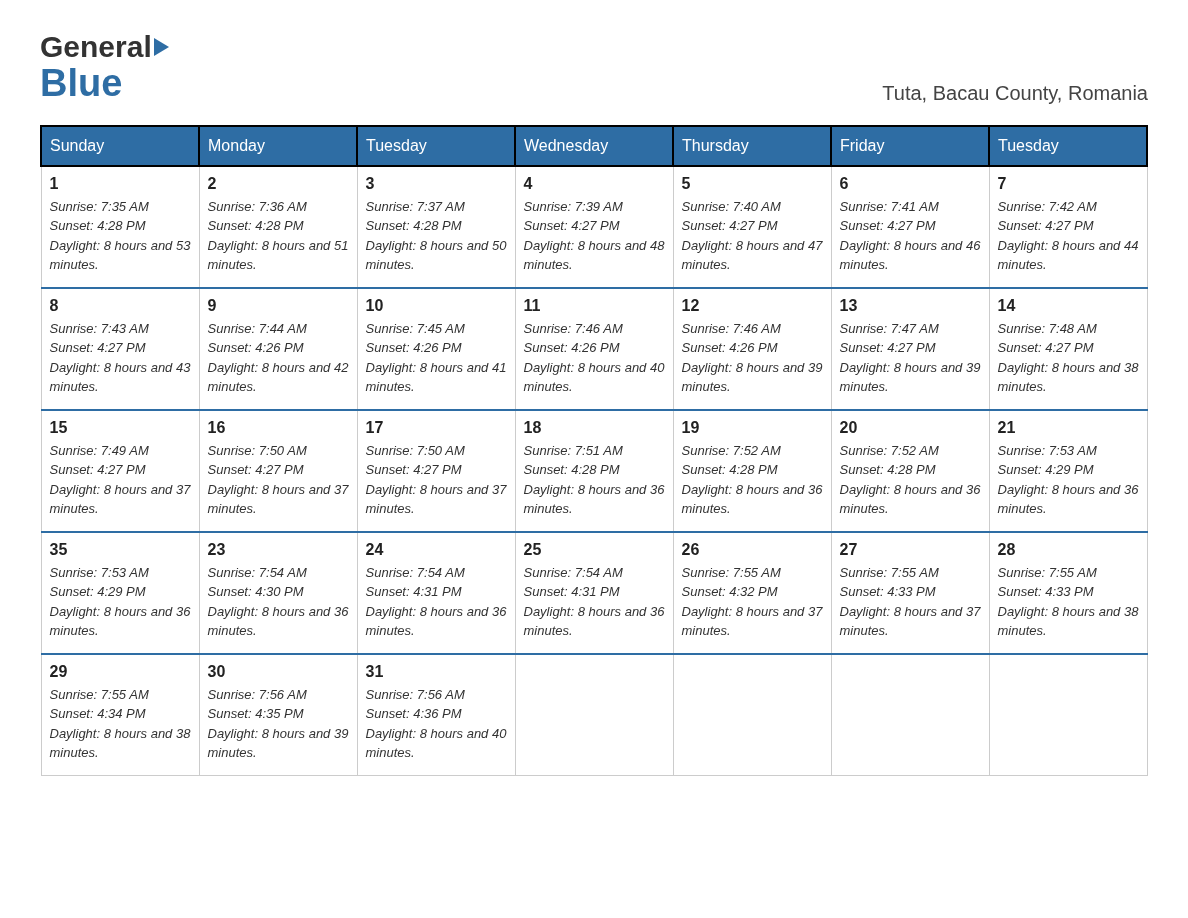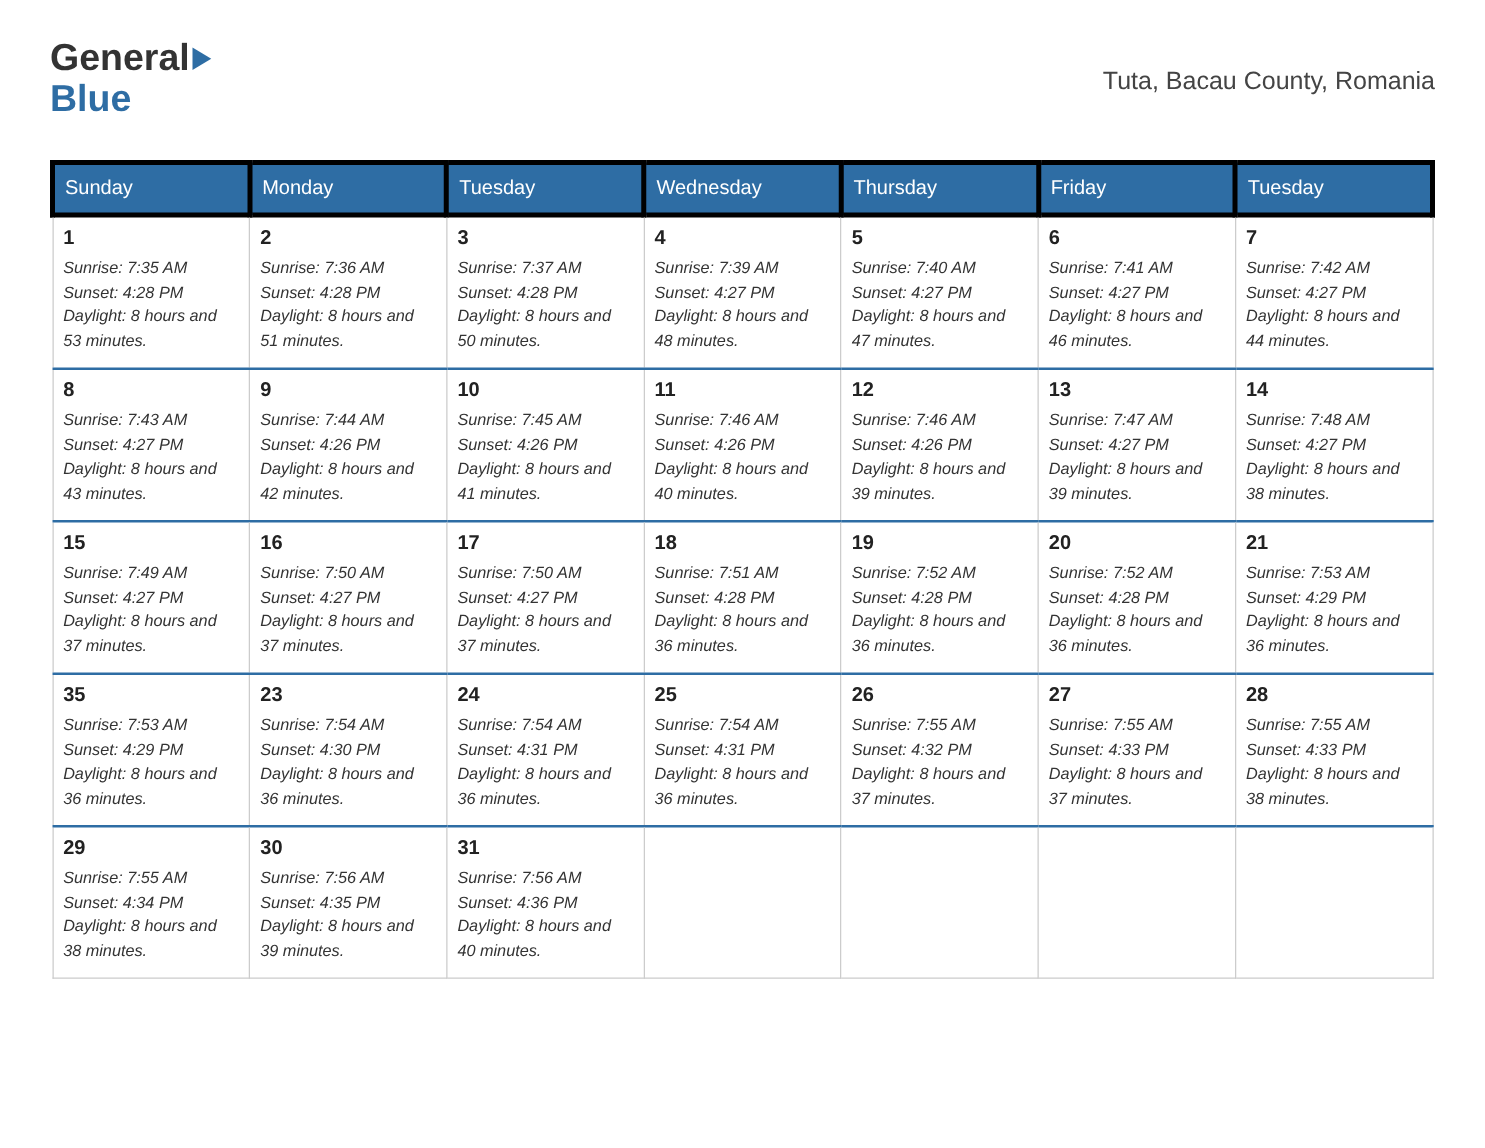--- a/index.html
+++ b/index.html
@@ -6,22 +6,22 @@
     body {
       font-family: Arial, sans-serif;
       background: #ffffff;
       padding: 30px 40px;
       width: 1188px;
       min-height: 918px;
     }
     .header {
       display: flex;
       justify-content: space-between;
-      align-items: center;
-      margin-bottom: 32px;
+      align-items: flex-end;
+      margin-bottom: 20px;
     }
     .title-block {
       text-align: right;
     }
     .month-title {
       font-size: 48px;
       font-weight: bold;
       color: #222;
       line-height: 1.1;
     }
@@ -35,21 +35,21 @@
       border-collapse: collapse;
       border: 1px solid #aaa;
     }
     .calendar th {
       background-color: #2e6da4;
       color: #ffffff;
       font-size: 16px;
       font-weight: normal;
       padding: 10px 8px;
       text-align: left;
-      border: 4px solid #000000;
+      border: 2px solid #000000;
       margin-left: 28px;
     }
     .calendar td {
       vertical-align: top;
       padding: 8px 8px 12px 8px;
       border: 1px solid #cccccc;
       width: calc(100% / 7);
       font-size: 13px;
       color: #333;
       background: #fff;
@@ -92,21 +92,21 @@
     .logo-wrapper {
       display: flex;
       flex-direction: column;
     }
     .logo-line1 {
       display: flex;
       align-items: center;
       line-height: 1.1;
     }
     .logo-line2 {
-      font-size: 30px;
+      font-size: 38px;
       font-weight: bold;
       color: #2e6da4;
       line-height: 1.1;
     }
   </style>
 </head>
 <body>
 
 <div class="header">
   <div class="logo-wrapper">

